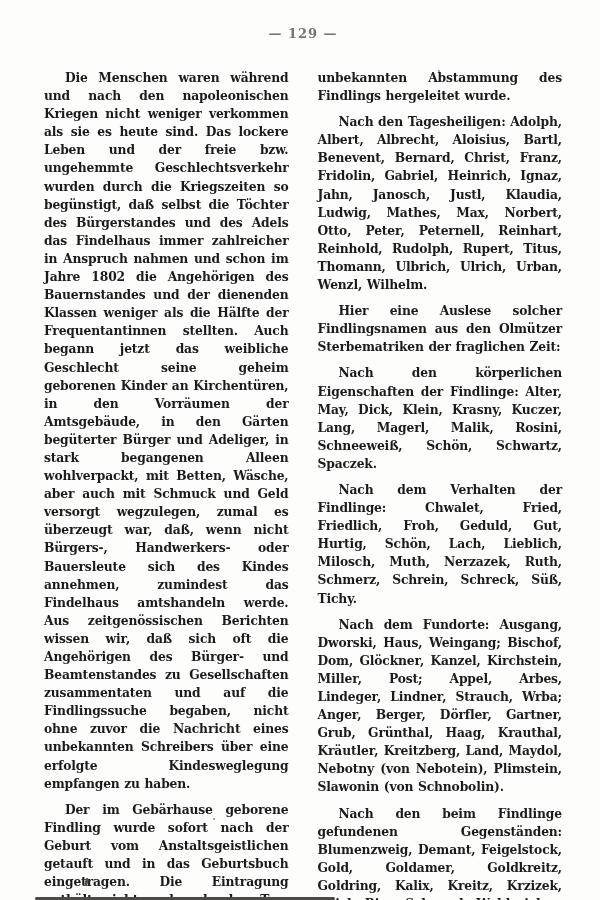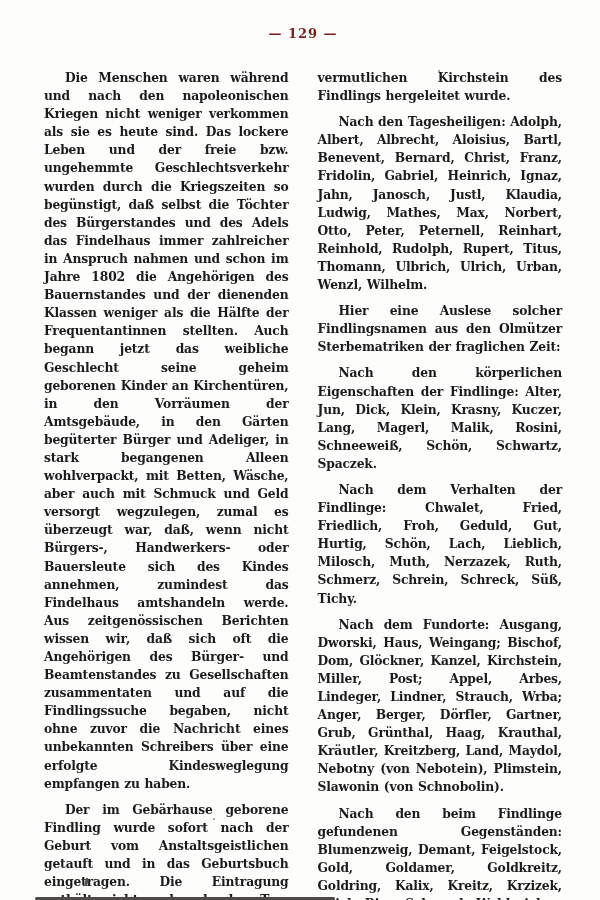--- a/index.html
+++ b/index.html
@@ -18,21 +18,21 @@
     padding: 26px 30px 0 36px;
     font-family: "DejaVu Serif", "Liberation Serif", serif;
     color: #1b1b1d;
   }
   .page-number {
     text-align: center;
     font-size: 13px;
     font-weight: bold;
     letter-spacing: 1px;
     margin-bottom: 20px;
-    color: #7f1d1d;
+    color: #737373;
   }
   .columns {
     display: flex;
     gap: 13px;
   }
   .col {
     flex: 1 1 0;
     min-width: 0;
     text-align: justify;
     font-size: 12.3px;
@@ -80,24 +80,24 @@
 
 <div class="page">
   <div class="page-number">— 129 —</div>
 
   <div class="columns">
     <div class="col" id="col-left">
         <p class="indent"><span>Die Menschen waren während und nach den napoleonischen Kriegen nicht weniger verkommen als sie es heute sind. Das lockere Leben und der freie bzw. ungehemmte Geschlechtsverkehr wurden durch die Kriegszeiten so begünstigt, daß selbst die Töchter des Bürgerstandes und des Adels das Findelhaus immer zahlreicher in Anspruch nahmen und schon im Jahre 1802 die Angehörigen des Bauernstandes und der dienenden Klassen weniger als die Hälfte der Frequentantinnen stellten. Auch begann jetzt das weibliche Geschlecht seine geheim geborenen Kinder an Kirchentüren, in den Vorräumen der Amtsgebäude, in den Gärten begüterter Bürger und Adeliger, in stark begangenen Alleen wohlverpackt, mit Betten, Wäsche, aber auch mit Schmuck und Geld versorgt wegzulegen, zumal es überzeugt war, daß, wenn nicht Bürgers-, Handwerkers- oder Bauersleute sich des Kindes annehmen, zumindest das Findelhaus amtshandeln werde. Aus zeitgenössischen Berichten wissen wir, daß sich oft die Angehörigen des Bürger- und Beamtenstandes zu Gesellschaften zusammentaten und auf die Findlingssuche begaben, nicht ohne zuvor die Nachricht eines unbekannten Schreibers über eine erfolgte Kindesweglegung empfangen zu haben.</span></p>
         <p class="indent"><span>Der im Gebärhause geborene Findling wurde sofort nach der Geburt vom Anstaltsgeistlichen getauft und in das Geburtsbuch eingetragen. Die Eintragung enthält nicht mehr als den Tag, Monat und das Jahr der Geburt und den Taufnamen. Nach der Taufe wurde der Findling in das Register des Verwalters eingetragen, erhielt die fortlaufende Nummer und einen willkürlich erdachten Zunamen, zu dessen Erfindung die durch die geheimnisvollen Umstände; unter denen sich so manche Geburt vollzog, angeregte Phantasie reichlich zu statten kam. Der von auswärts zugebrachte Findling wurde </span></p>
       </div>
     <div class="col" id="col-right">
-        <p><span>vermutlichen Kirchstein des Findlings hergeleitet wurde.</span></p>
+        <p><span>unbekannten Abstammung des Findlings hergeleitet wurde.</span></p>
         <p class="indent"><span>Nach den Tagesheiligen: Adolph, Albert, Albrecht, Aloisius, Bartl, Benevent, Bernard, Christ, Franz, Fridolin, Gabriel, Heinrich, Ignaz, Jahn, Janosch, Justl, Klaudia, Ludwig, Mathes, Max, Norbert, Otto, Peter, Peternell, Reinhart, Reinhold, Rudolph, Rupert, Titus, Thomann, Ulbrich, Ulrich, Urban, Wenzl, Wilhelm.</span></p>
         <p class="indent"><span>Hier eine Auslese solcher Findlingsnamen aus den Olmützer Sterbematriken der fraglichen Zeit:</span></p>
-        <p class="indent"><span>Nach den körperlichen Eigenschaften der Findlinge: Alter, Jun, Dick, Klein, Krasny, Kuczer, Lang, Magerl, Malik, Rosini, Schneeweiß, Schön, Schwartz, Spaczek.</span></p>
+        <p class="indent"><span>Nach den körperlichen Eigenschaften der Findlinge: Alter, May, Dick, Klein, Krasny, Kuczer, Lang, Magerl, Malik, Rosini, Schneeweiß, Schön, Schwartz, Spaczek.</span></p>
         <p class="indent"><span>Nach dem Verhalten der Findlinge: Chwalet, Fried, Friedlich, Froh, Geduld, Gut, Hurtig, Schön, Lach, Lieblich, Milosch, Muth, Nerzazek, Ruth, Schmerz, Schrein, Schreck, Süß, Tichy.</span></p>
         <p class="indent"><span>Nach dem Fundorte: Ausgang, Dworski, Haus, Weingang; Bischof, Dom, Glöckner, Kanzel, Kirchstein, Miller, Post; Appel, Arbes, Lindeger, Lindner, Strauch, Wrba; Anger, Berger, Dörfler, Gartner, Grub, Grünthal, Haag, Krauthal, Kräutler, Kreitzberg, Land, Maydol, Nebotny (von Nebotein), Plimstein, Slawonin (von Schnobolin).</span></p>
         <p class="indent"><span>Nach den beim Findlinge gefundenen Gegenständen: Blumenzweig, Demant, Feigelstock, Gold, Goldamer, Goldkreitz, Goldring, Kalix, Kreitz, Krzizek, Reich, Ring, Schmuck, Wohlreich.</span></p>
         <p class="indent"><span>Nach den Krankheiten, mit welchen die Findlinge behaftet waren: Czerwinka, Heiser, Frais, Fries, Krumm, Maserle.</span></p>
       </div>
   </div>
 
   <div class="speck-comma"></div>
   <div class="speck-dot" style="left:213px; top:818px;"></div>
   <div class="speck-dot" style="left:438px; top:70px;"></div>

